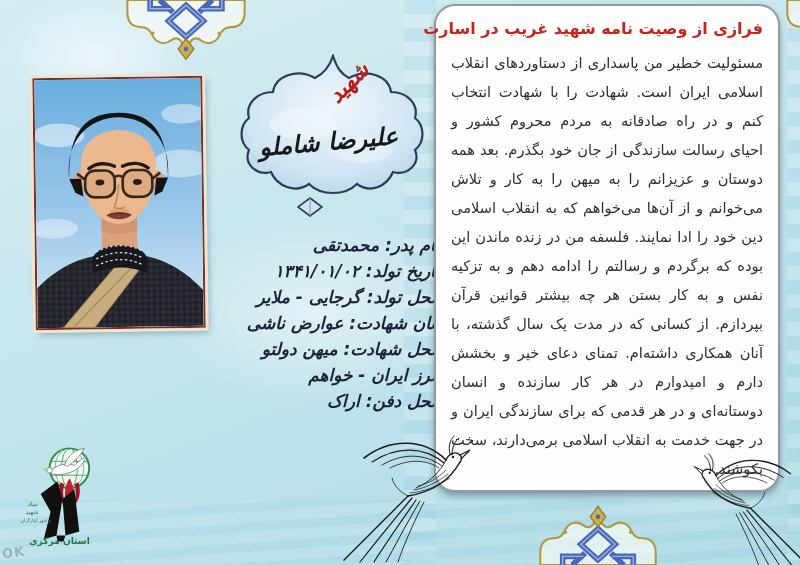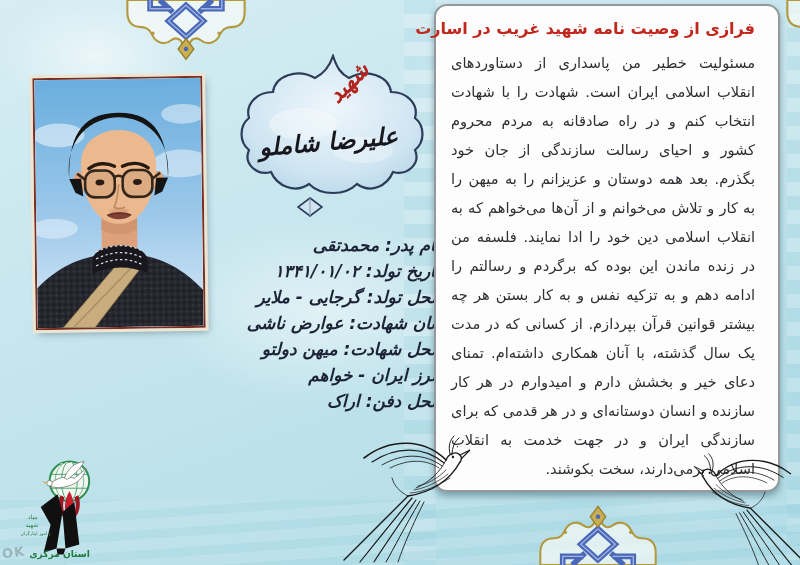--- a/index.html
+++ b/index.html
@@ -45,29 +45,29 @@
     transform:rotate(-5deg);color:#17171d;font-size:24px;font-weight:bold;font-style:italic;white-space:nowrap;}
   .diamond{position:absolute;left:297px;top:197px;width:26px;height:20px;}
   .diamond svg{width:100%;height:100%;display:block;}
 
   
   .details{position:absolute;left:200px;top:232px;width:240px;direction:rtl;
     text-align:right;color:#1d2336;font-size:17px;font-weight:bold;line-height:26px;font-style:italic;}
 
   
   .will-panel{position:absolute;left:434px;top:4px;width:346px;height:488px;
-    background:#fdfdfd;border:2px solid #95999c;border-radius:13px;
-    box-shadow:0 4px 6px rgba(60,95,108,.5);padding:10px 23px 8px 15px;}
+    background:#fdfdfd;border:2px solid #95999c;border-radius:21px;
+    box-shadow:0 4px 6px rgba(60,95,108,.5);padding:10px 15px 8px 15px;}
   .will-title{margin:3px 0 10px 0;direction:rtl;text-align:center;white-space:nowrap;
     color:#c2271d;font-size:16px;font-weight:bold;}
   .will-body{margin:0;direction:rtl;text-align:justify;color:#2e2e33;
     font-size:14.6px;line-height:29px;}
 
   
-  .logo{position:absolute;left:13px;top:454px;width:94px;height:110px;text-align:right;}
+  .logo{position:absolute;left:13px;top:441px;width:94px;height:110px;text-align:right;}
   .logo svg{width:100%;height:100%;display:block;}
   .logo text{font-family:"DejaVu Sans",sans-serif;}
 
   
   .bird{position:absolute;}
   .bird svg{width:100%;height:100%;display:block;}
   .bird-left{left:338px;top:434px;width:150px;height:130px;}
   .bird-right{left:676px;top:452px;width:140px;height:118px;}
   .bird-right svg{transform:scaleX(-1);}
 

